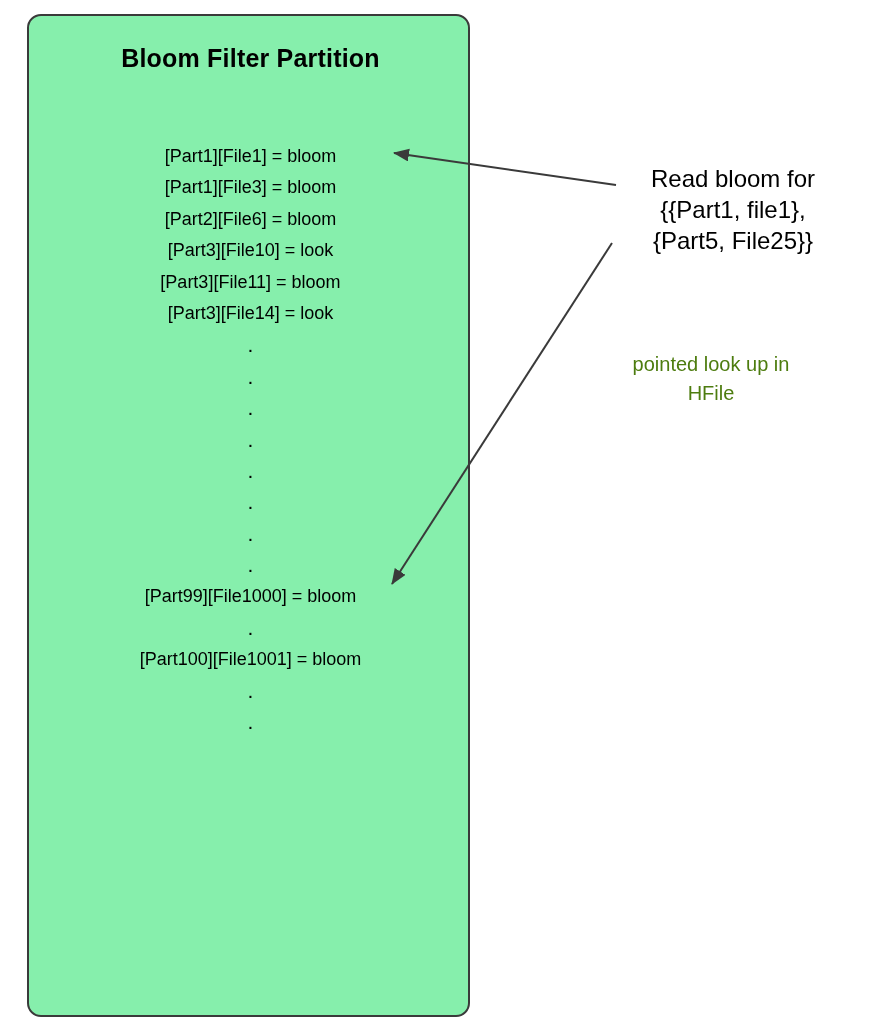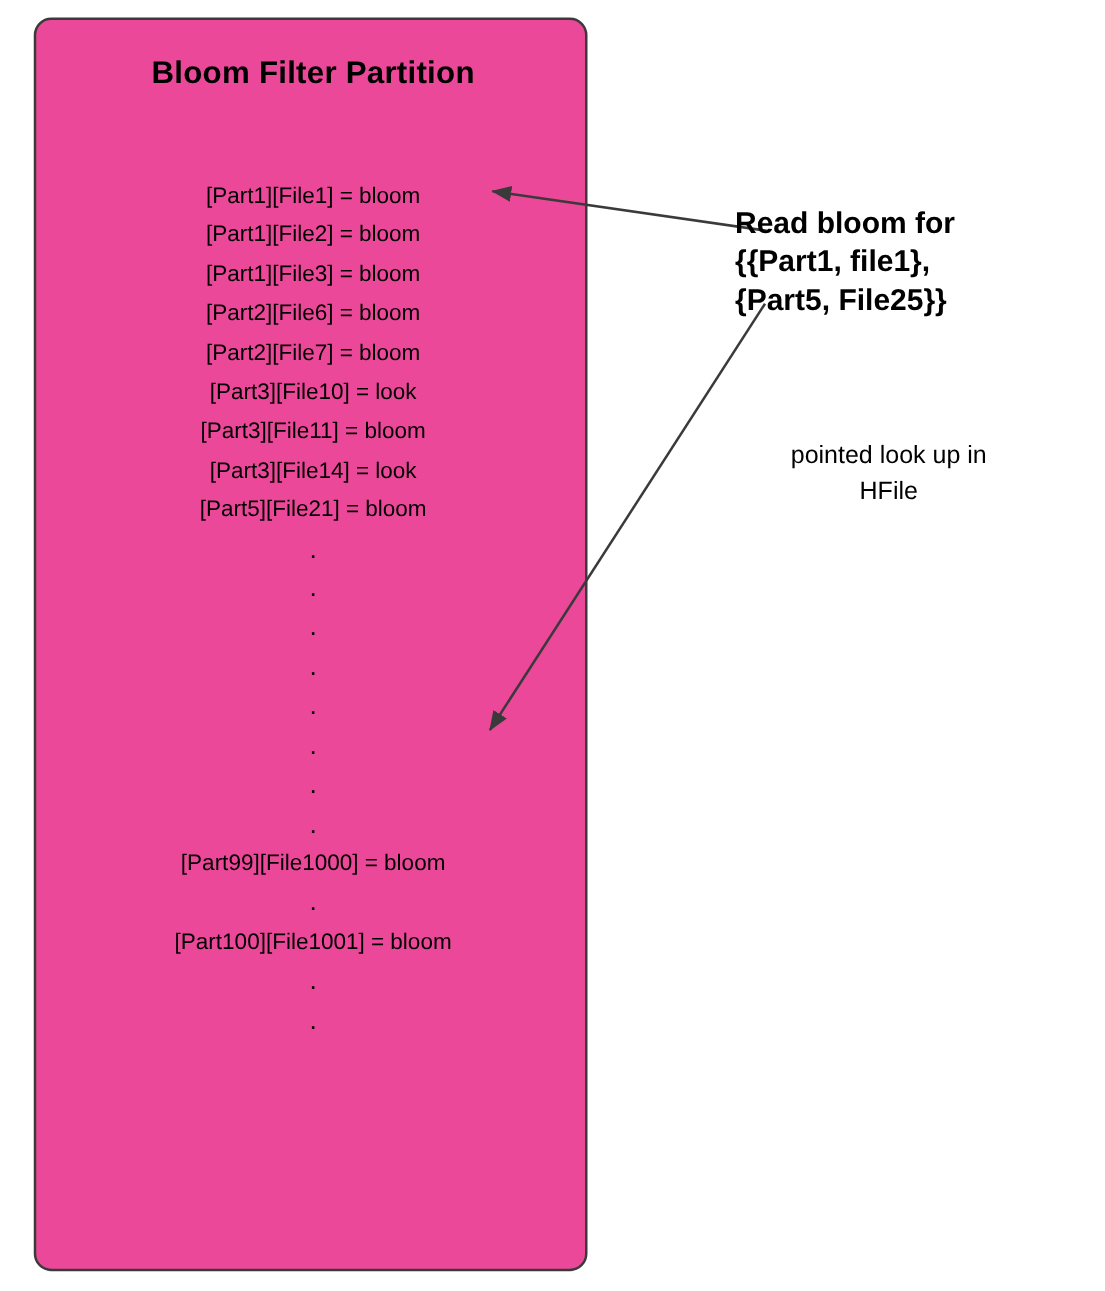--- a/index.html
+++ b/index.html
@@ -23,21 +23,21 @@
     height: 1033px;
   }
   .panel {
     position: absolute;
     left: 27px;
     top: 14px;
     width: 443px;
     height: 1003px;
     border: 2px solid #3a3a3a;
     border-radius: 14px;
-    background: #ec4899;
+    background: #86efac;
     box-sizing: border-box;
   }
   .panel-title {
     position: absolute;
     left: 0;
     top: 28px;
     width: 443px;
     text-align: center;
     font-size: 25px;
     font-weight: bold;
@@ -59,61 +59,58 @@
   .entry.dot {
     font-size: 21px;
     line-height: 31.4px;
     letter-spacing: 0;
   }
   .callout-title {
     position: absolute;
     left: 588px;
     top: 163px;
     width: 290px;
-    text-align: left;
+    text-align: center;
     font-size: 24px;
-    font-weight: bold;
+    font-weight: normal;
     line-height: 31px;
   }
   .callout-sub {
     position: absolute;
     left: 566px;
     top: 350px;
     width: 290px;
     text-align: center;
     font-size: 20px;
     line-height: 29px;
-    color: #000000;
+    color: #4d7c0f;
   }
   svg.arrows {
     position: absolute;
     left: 0;
     top: 0;
     width: 884px;
     height: 1033px;
     pointer-events: none;
   }
 </style>
 </head>
 <body>
 
 <div id="diagram">
 
   <div class="panel">
     <div class="panel-title">Bloom Filter Partition</div>
     <div class="entry-list">
         <div class="entry">[Part1][File1] = bloom</div>
-        <div class="entry">[Part1][File2] = bloom</div>
         <div class="entry">[Part1][File3] = bloom</div>
         <div class="entry">[Part2][File6] = bloom</div>
-        <div class="entry">[Part2][File7] = bloom</div>
         <div class="entry">[Part3][File10] = look</div>
         <div class="entry">[Part3][File11] = bloom</div>
         <div class="entry">[Part3][File14] = look</div>
-        <div class="entry">[Part5][File21] = bloom</div>
         <div class="entry dot">.</div>
         <div class="entry dot">.</div>
         <div class="entry dot">.</div>
         <div class="entry dot">.</div>
         <div class="entry dot">.</div>
         <div class="entry dot">.</div>
         <div class="entry dot">.</div>
         <div class="entry dot">.</div>
         <div class="entry">[Part99][File1000] = bloom</div>
         <div class="entry dot">.</div>

